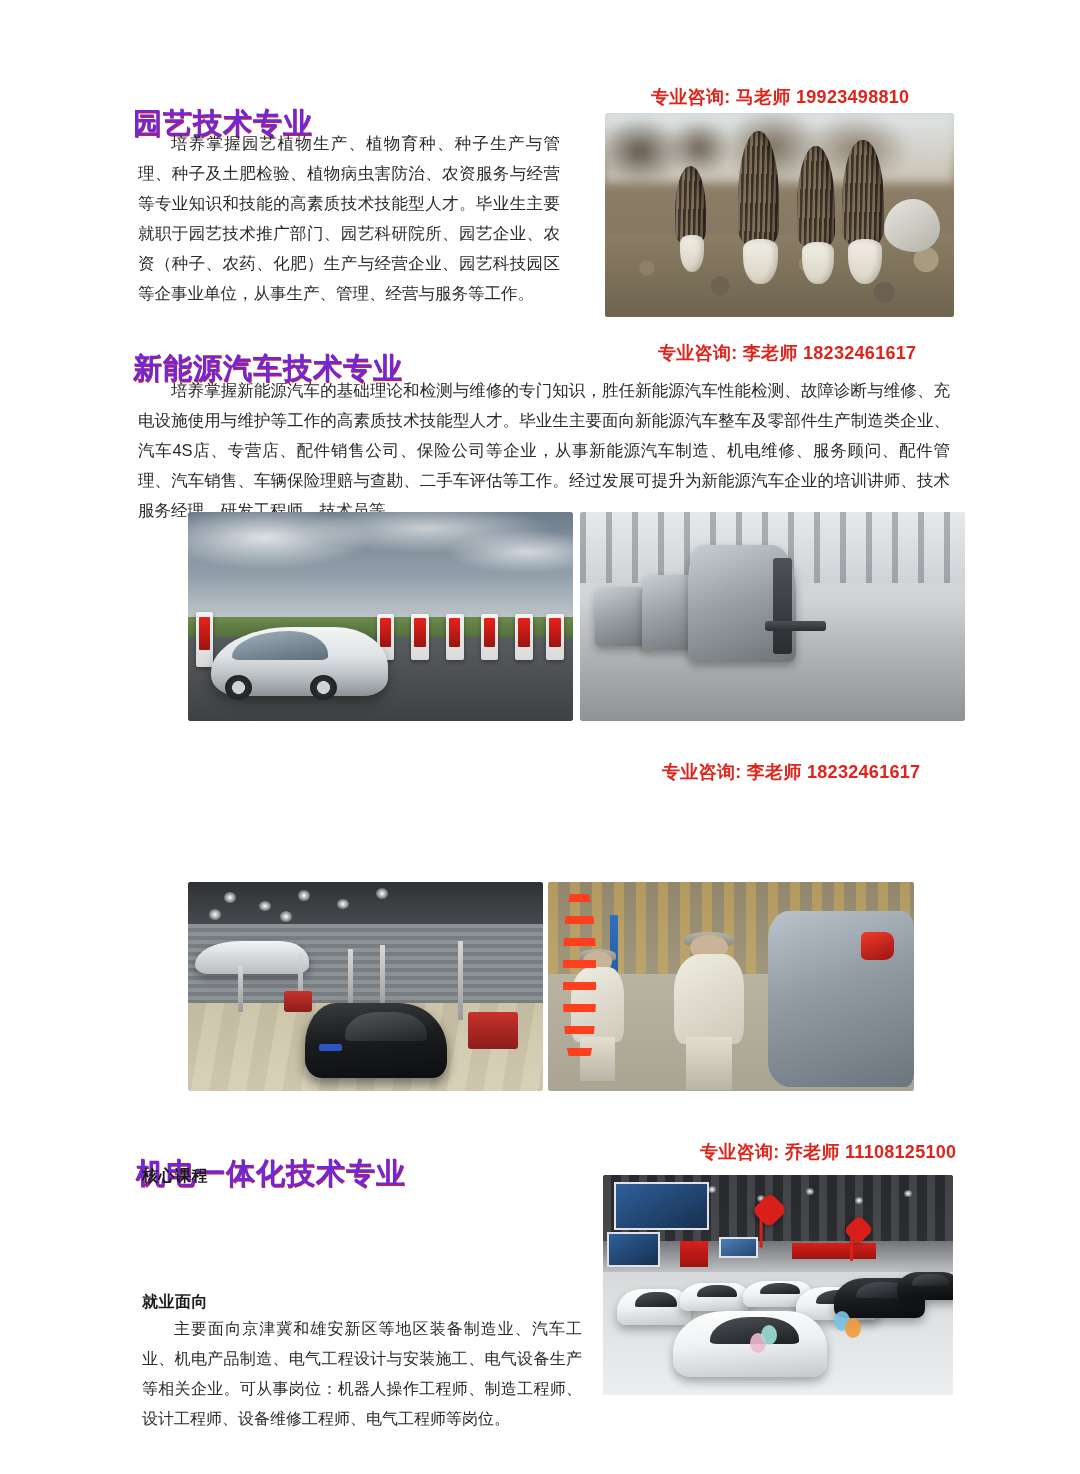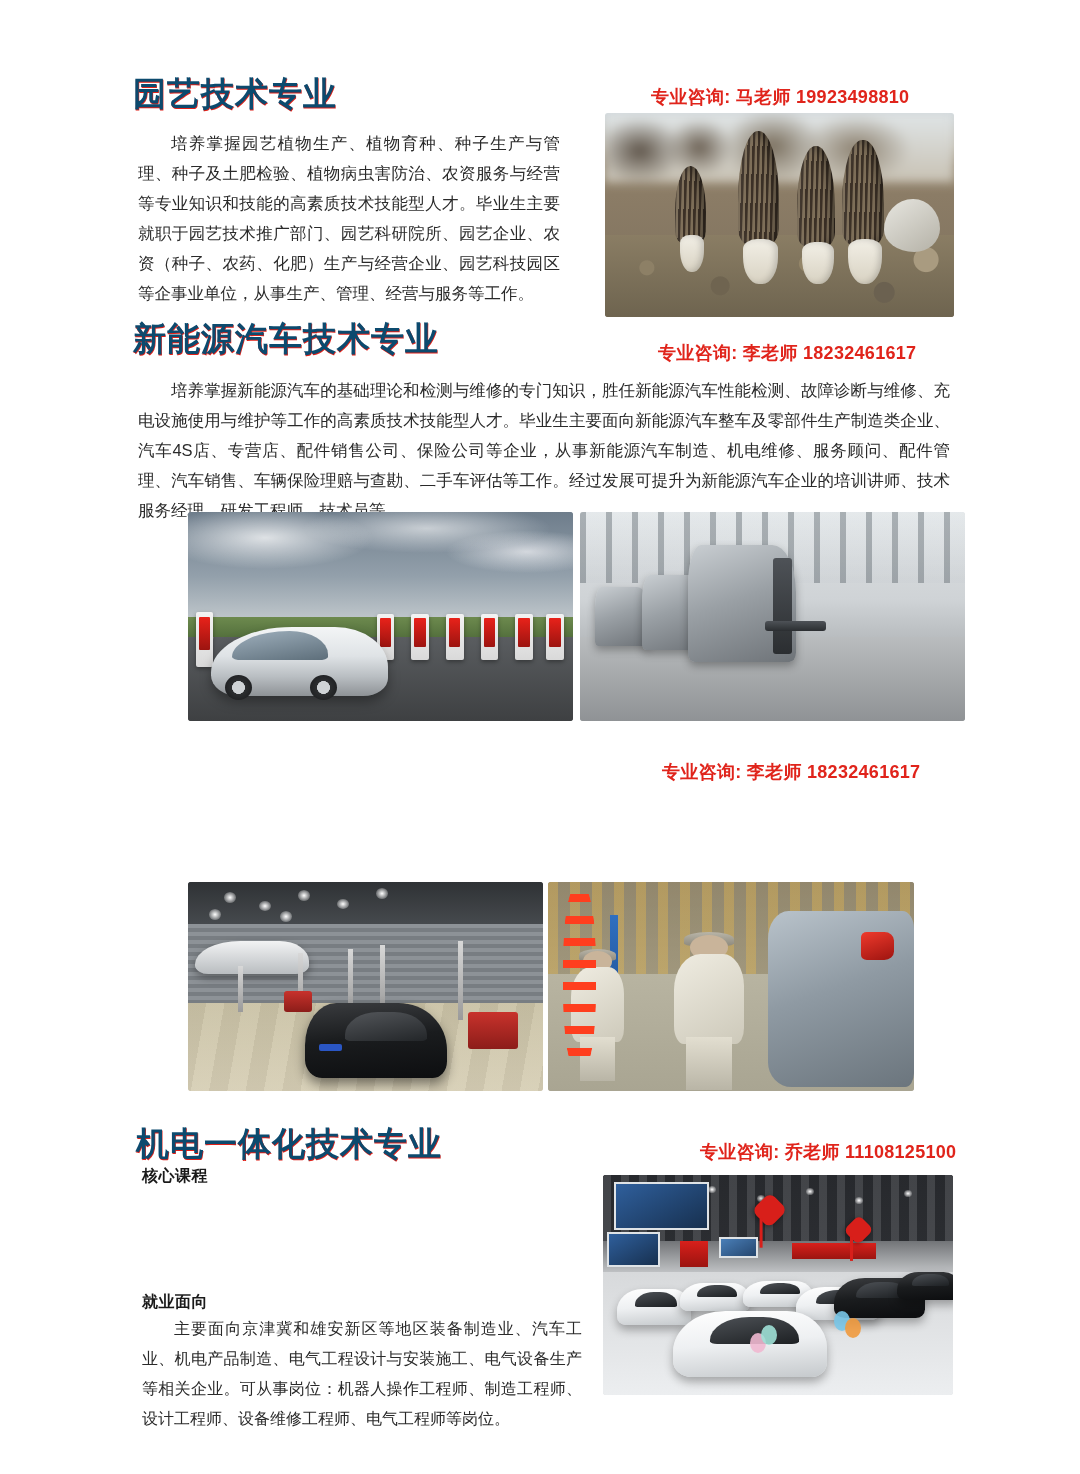--- a/index.html
+++ b/index.html
@@ -9,26 +9,27 @@
     background:#ffffff;
     font-family:"Liberation Sans","DejaVu Sans",sans-serif;
     overflow:hidden;
     position:relative;
   }
   .page{position:relative;width:1080px;height:1474px;}
 
   
   .major-title{
     position:absolute;
-    color:#0c4a6e;
+    color:#6d28d9;
     font-weight:bold;
-    font-size:33px;
+    font-size:29px;
     letter-spacing:1px;
     white-space:nowrap;
     text-shadow:0.5px 0.5px 0 #E02018;
+    margin-top:32px;
   }
   .contact{
     position:absolute;
     color:#E0241B;
     font-weight:bold;
     font-size:18px;
     letter-spacing:0.3px;
     white-space:nowrap;
   }
 

